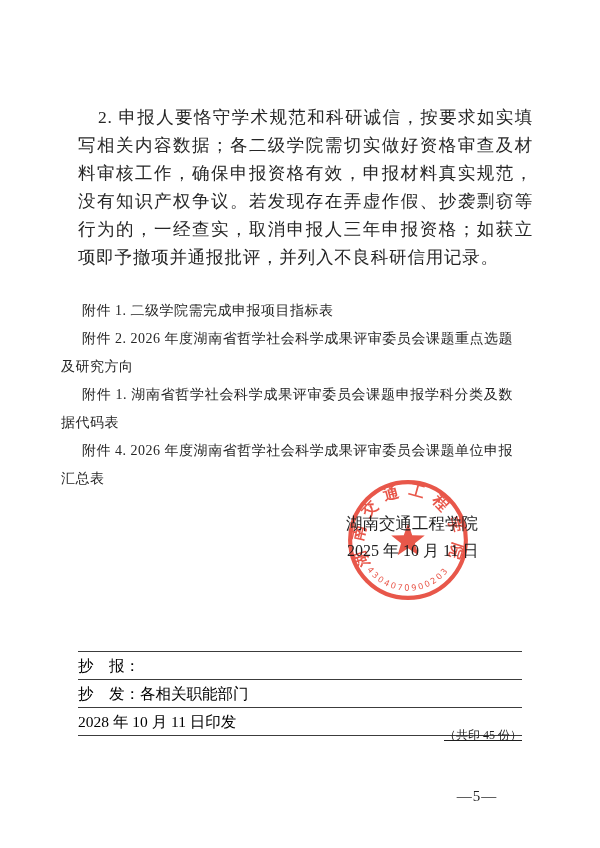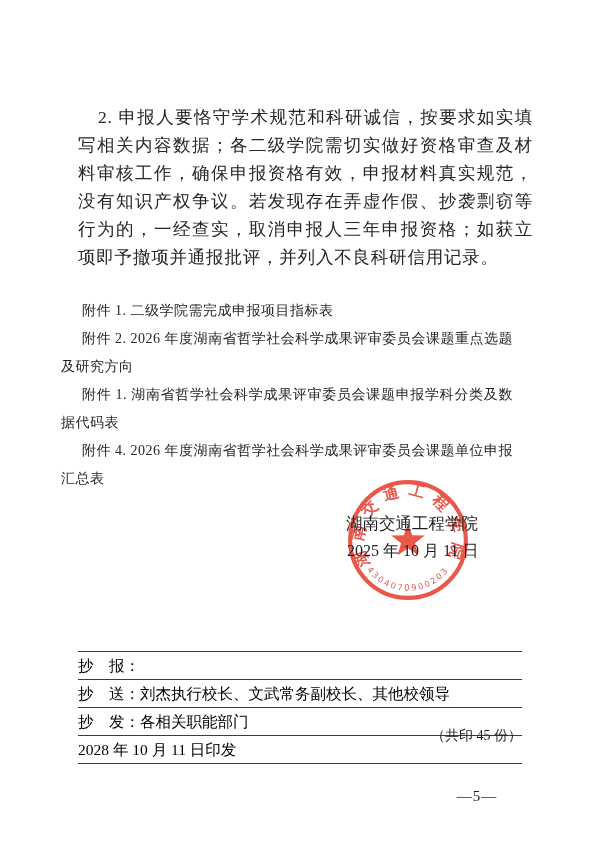--- a/index.html
+++ b/index.html
@@ -40,21 +40,21 @@
   }
   .dist-row{
     border-top:1px solid #3c3c3c;
     height:27px;line-height:27px;
     display:flex;align-items:center;white-space:nowrap;
   }
   .dist-row.last{border-bottom:1px solid #3c3c3c;}
   .dist-row.between{justify-content:space-between;}
   .copies{
     position:absolute;left:78px;top:727px;width:444px;
-    text-align:right;font-size:14px;color:#1f1f1f;
+    text-align:right;font-size:12px;color:#1f1f1f;text-decoration:underline;
   }
   .page-num{
     position:absolute;left:430px;top:788px;width:94px;
     text-align:center;font-size:15px;color:#1f1f1f;letter-spacing:1px;
   }
 </style>
 </head>
 <body>
 
 <div class="page">
@@ -86,24 +86,20 @@
   </div>
 
   <div class="sig-org">湖南交通工程学院</div>
   <div class="sig-date">2025 年 10 月 11 日</div>
 
   <div class="distribution">
     <div class="dist-row">
       <span>抄　报：</span>
     </div>
     <div class="dist-row">
-      <span>抄　送：</span>
-        <span>刘杰执行校长、文武常务副校长、其他校领导</span>
-    </div>
-    <div class="dist-row">
       <span>抄　发：</span>
         <span>各相关职能部门</span>
     </div>
     <div class="dist-row last between">
       <span>2028 年 10 月 11 日印发</span>
     </div>
   </div>
 
   <div class="copies">（共印 45 份）</div>
 

